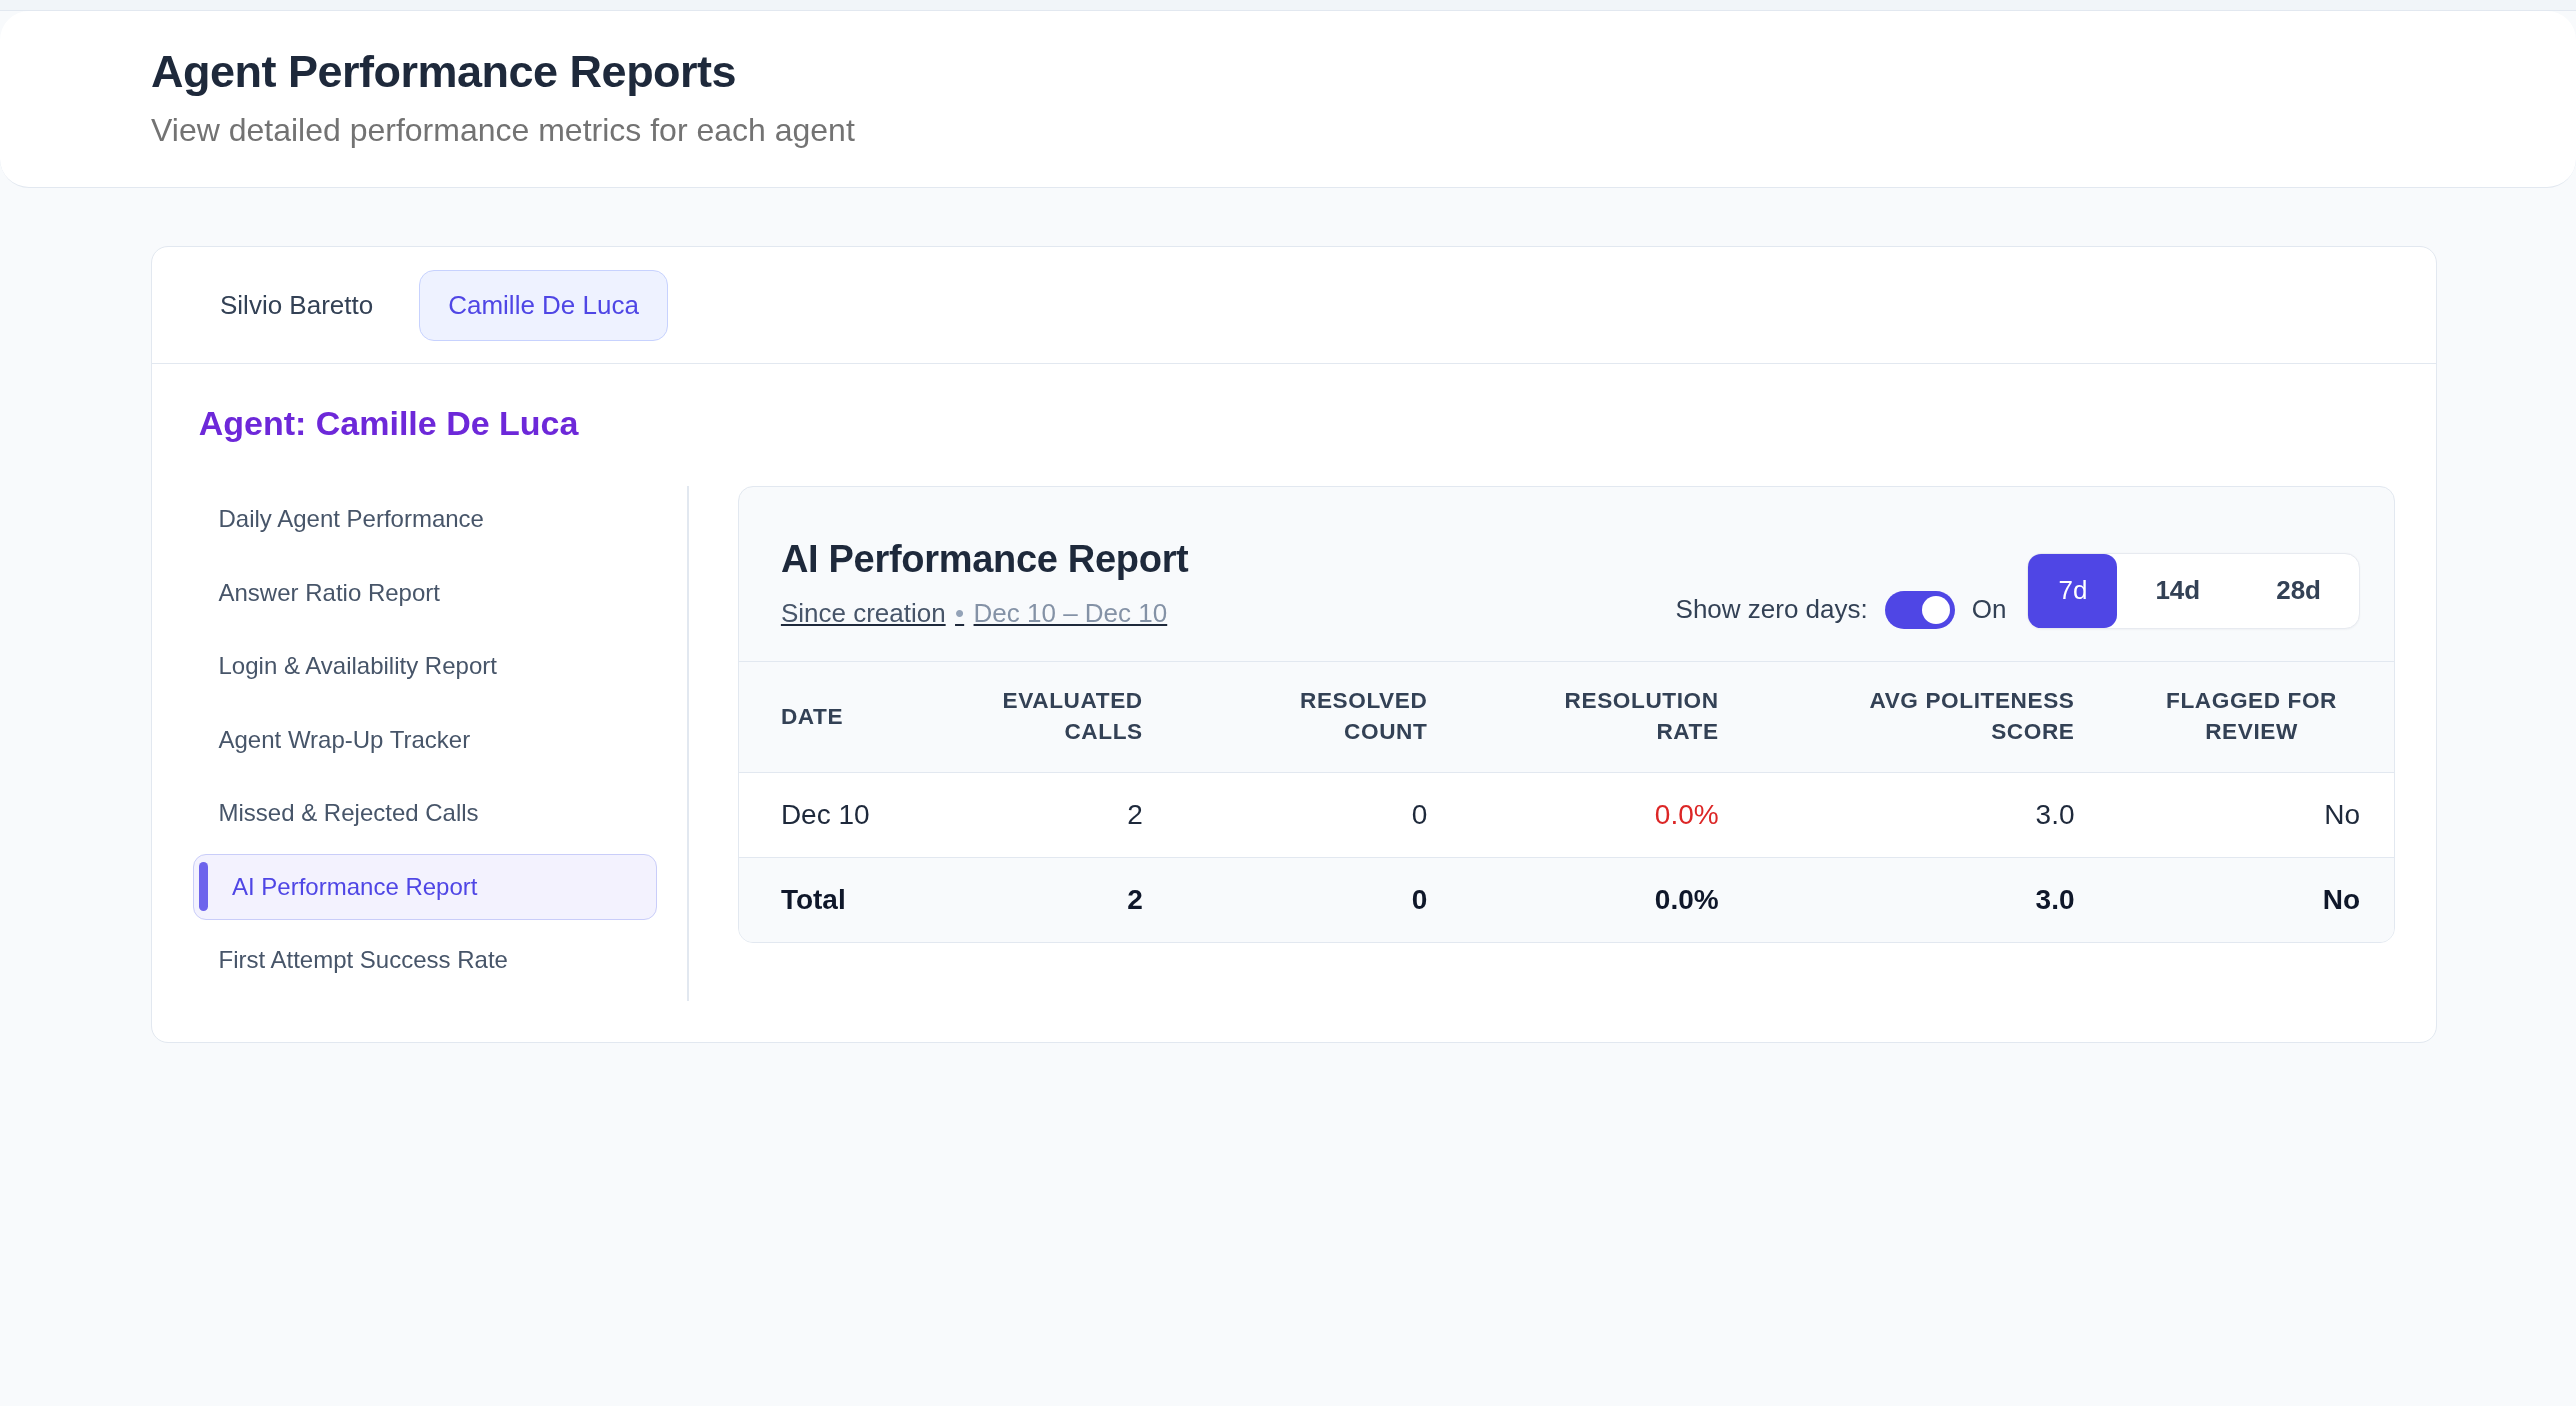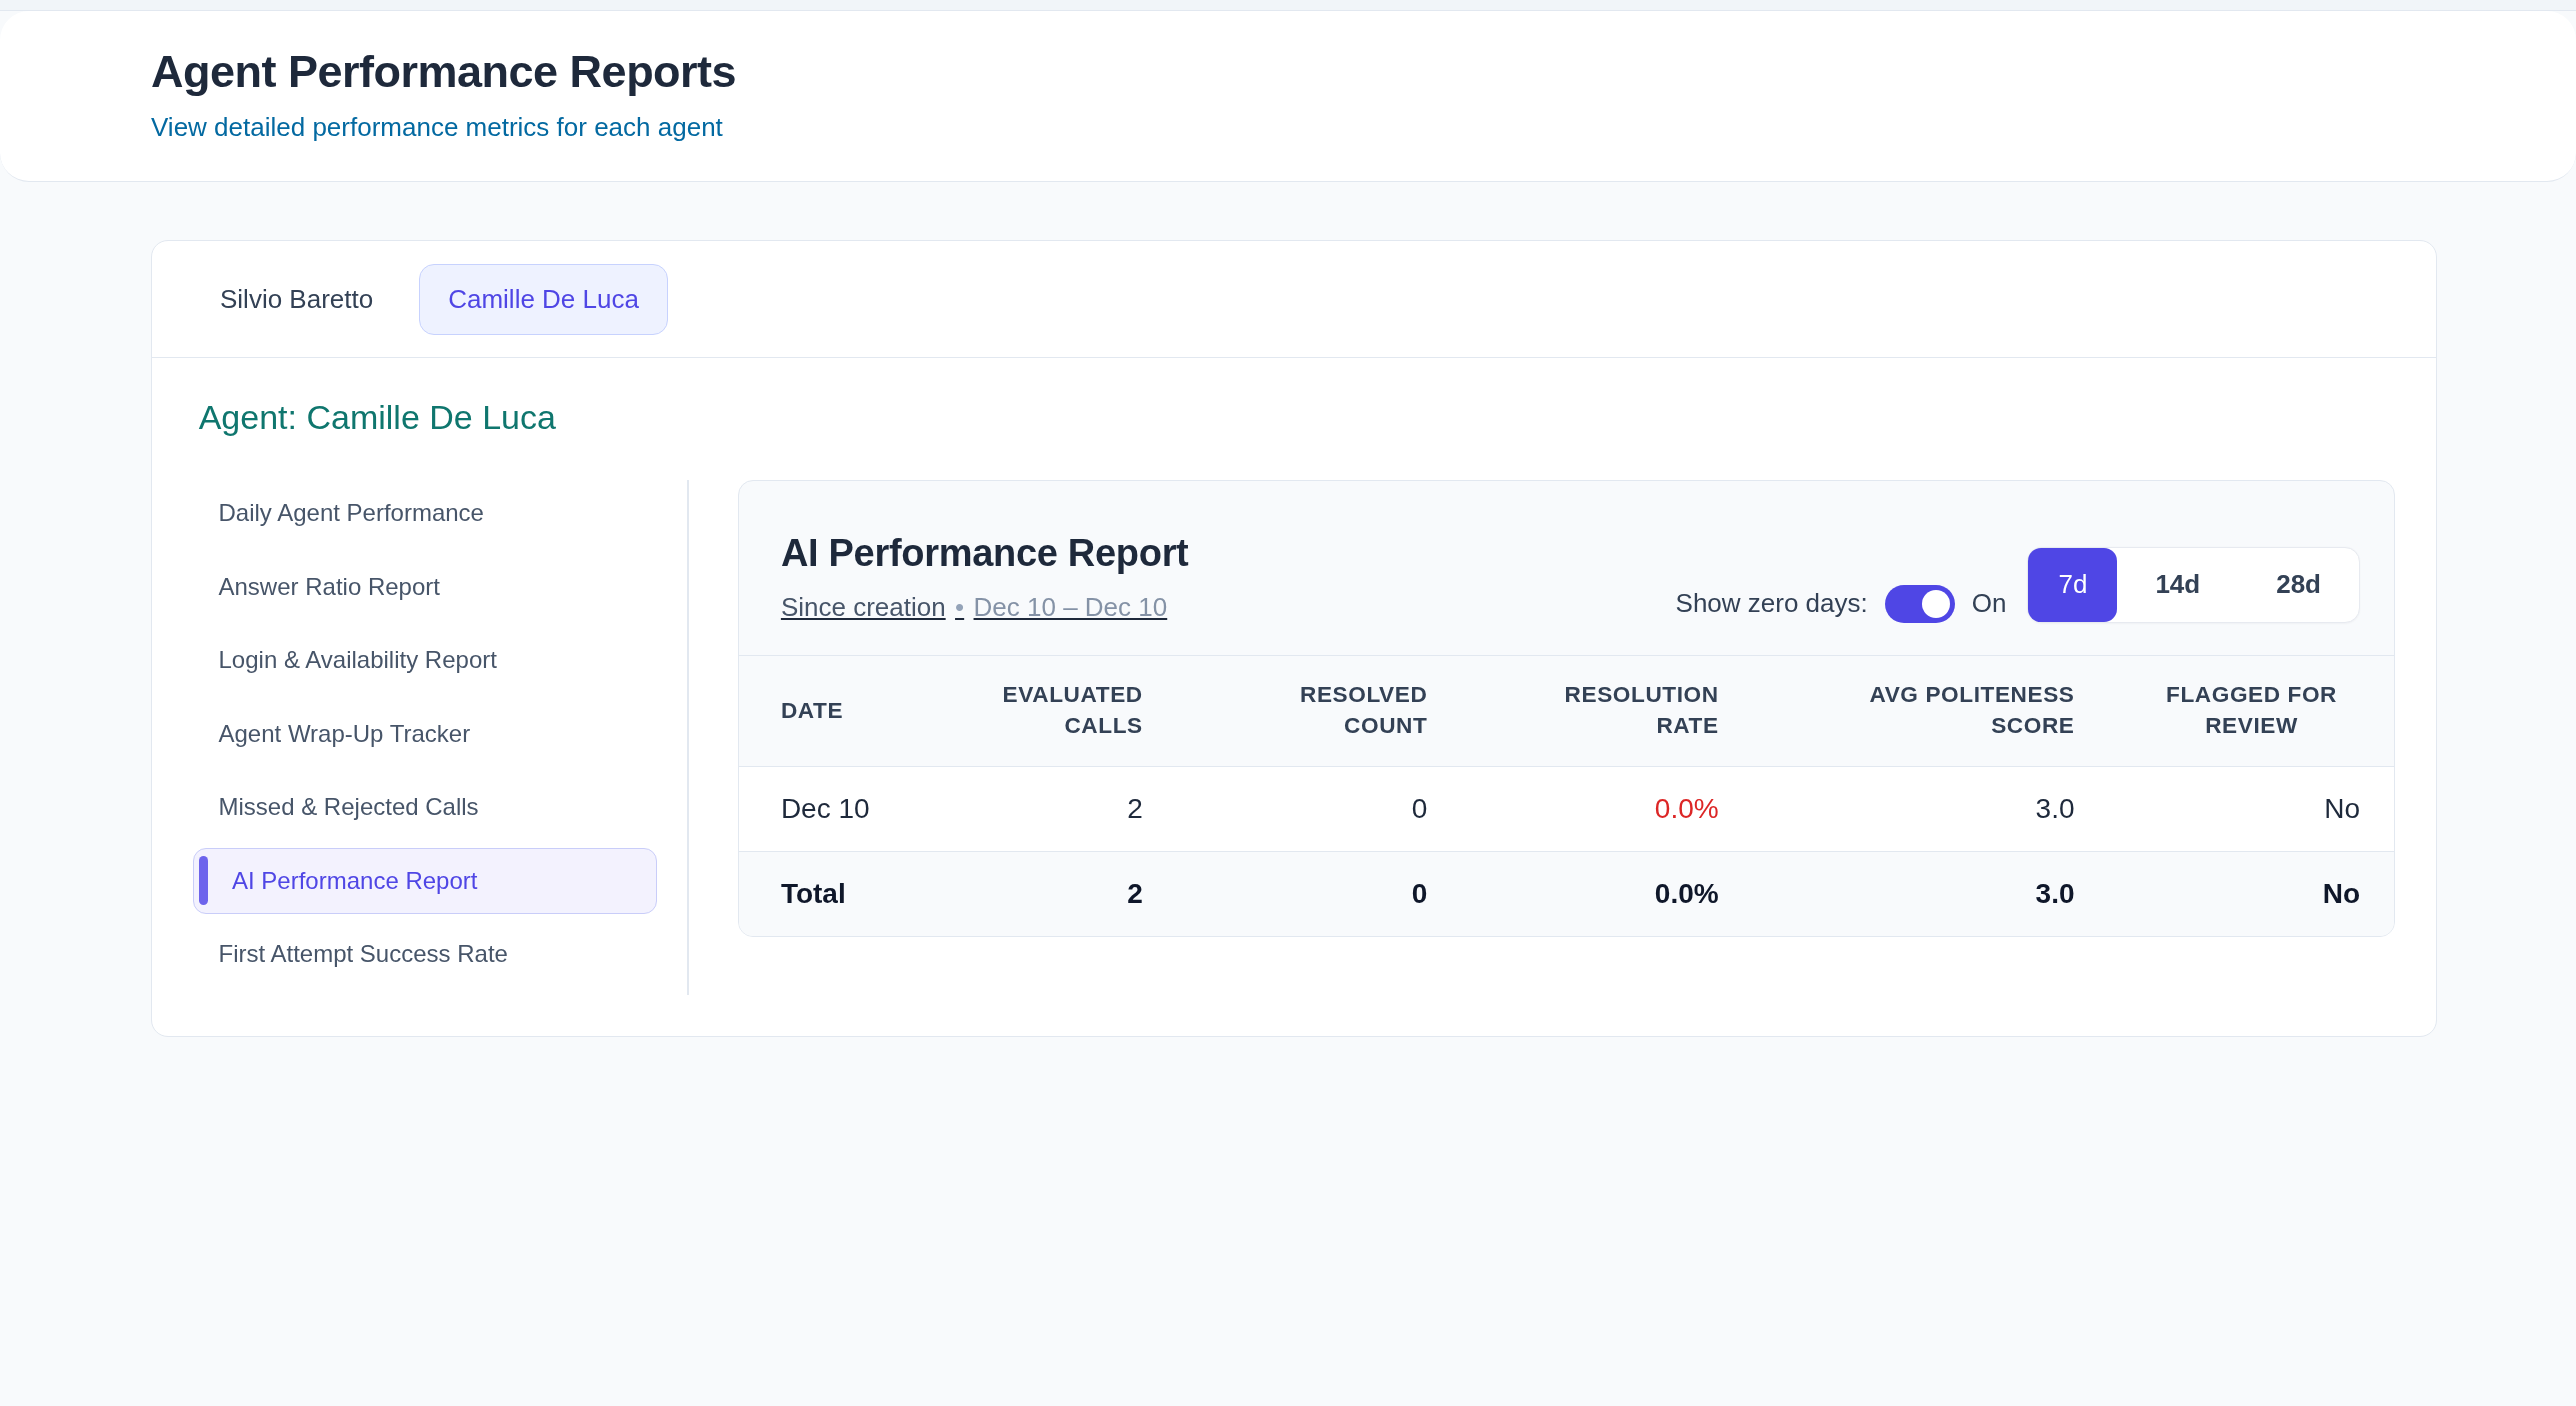--- a/index.html
+++ b/index.html
@@ -14,21 +14,21 @@
   .top-strip { height: 11.3px; background: #f1f5f9; border-bottom: 1.9px solid #e2e8f0; }
 
   
   .page-header {
     background: #ffffff;
     padding: 34px 151px 38px 151px;
     border-bottom: 1.9px solid #e2e8f0;
     border-radius: 29px;
   }
   .page-title { font-size: 45px; line-height: 1.2; font-weight: 700; color: #1e293b; letter-spacing: -0.5px; }
-  .page-subtitle { font-size: 26px; color: #0369a1; margin-top: 13px; }
+  .page-subtitle { font-size: 32px; color: #737373; margin-top: 13px; }
 
   
   .main { padding: 58px 139px 0 151px; }
   .card {
     background: #ffffff;
     border: 1.9px solid #e2e8f0;
     border-radius: 17px;
     width: 2286px;
   }
 
@@ -37,21 +37,21 @@
   .tab {
     font-family: inherit; font-size: 26px; color: #334155; background: transparent;
     border: 1.9px solid transparent; padding: 19px 26px; border-radius: 15px; cursor: pointer;
   }
   .tab.selected {
     background: #eef2ff; border: 1.9px solid #c7d2fe; color: #4f46e5; padding: 19px 28px; margin-left: 19px;
   }
 
   
   .card-body { padding: 40px 41px 41px 41px; }
-  .agent-heading { font-size: 34px; font-weight: 400; color: #0f766e; margin-left: 5.7px; }
+  .agent-heading { font-size: 34px; font-weight: 700; color: #6d28d9; margin-left: 5.7px; }
   .content-row { display: flex; align-items: stretch; margin-top: 43px; }
 
   
   .report-nav { width: 464px; display: flex; flex-direction: column; flex: none; }
   .nav-item {
     position: relative; display: flex; align-items: center; height: 66px; margin-bottom: 7.5px;
     padding: 0 24.5px; font-family: inherit; font-size: 24px; color: #475569; text-align: left;
     background: transparent; border: 1.9px solid transparent; border-radius: 13px; cursor: pointer;
   }
   .nav-item.selected {

